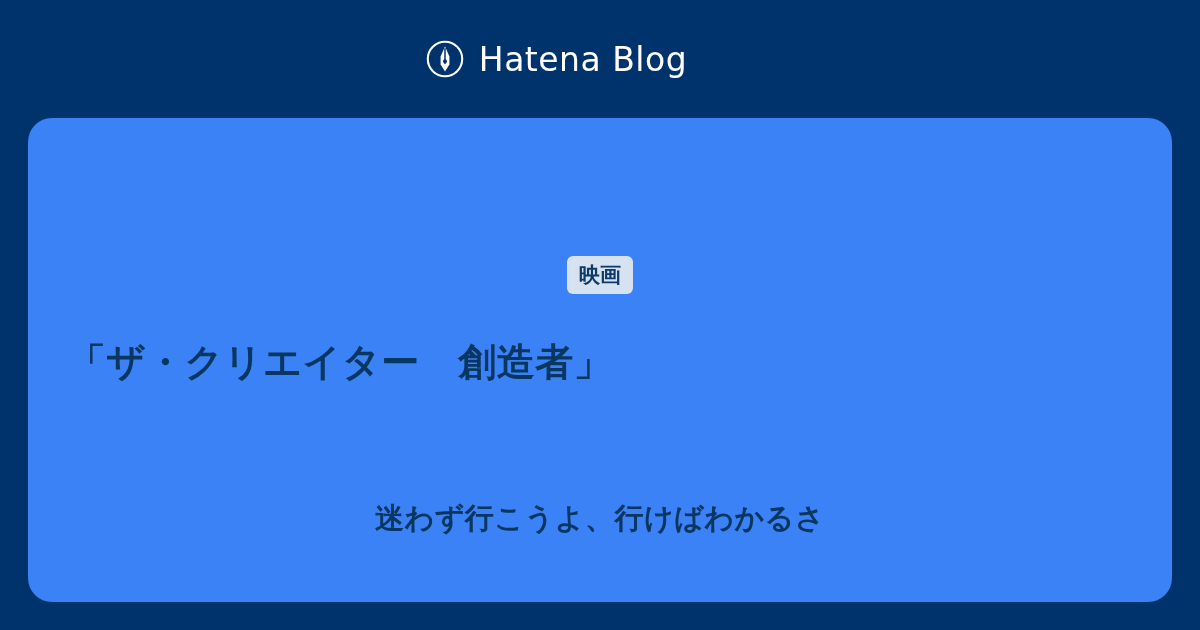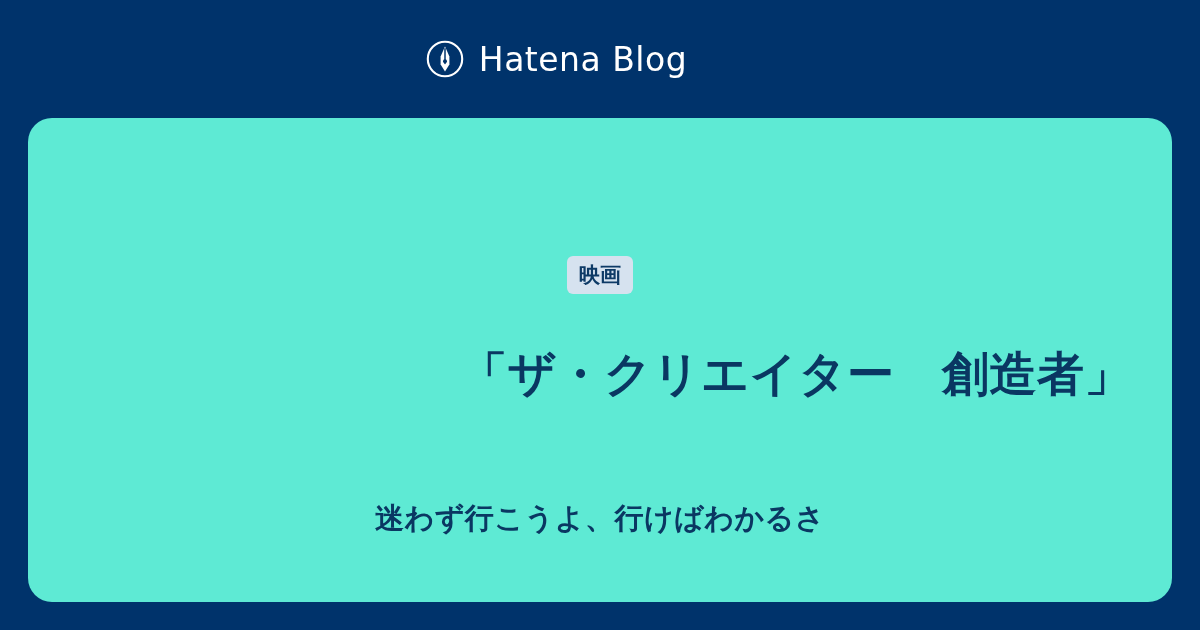--- a/index.html
+++ b/index.html
@@ -55,21 +55,21 @@
     font-family: "DejaVu Sans", "Liberation Sans", sans-serif;
   }
 
   
   .entry-card {
     position: absolute;
     left: 28px;
     top: 118px;
     width: 1144px;
     height: 484px;
-    background: #5eead4;
+    background: #3b82f6;
     border-radius: 24px;
     box-sizing: border-box;
     display: flex;
     flex-direction: column;
     align-items: center;
     justify-content: flex-start;
     overflow: hidden;
   }
 
   .card-inner {
@@ -97,22 +97,22 @@
     white-space: nowrap;
     font-family: "DejaVu Sans", "Liberation Sans", sans-serif;
   }
 
   
   .entry-title {
     position: absolute;
     top: 196px;
     left: 0;
     width: 100%;
-    text-align: right;
-    font-size: 47px;
+    text-align: left;
+    font-size: 38px;
     line-height: 1.25;
     font-weight: 700;
     color: #0a3762;
     letter-spacing: 0.5px;
     padding: 0 40px;
     box-sizing: border-box;
     font-family: "DejaVu Sans", "Liberation Sans", sans-serif;
     white-space: nowrap;
   }
 

